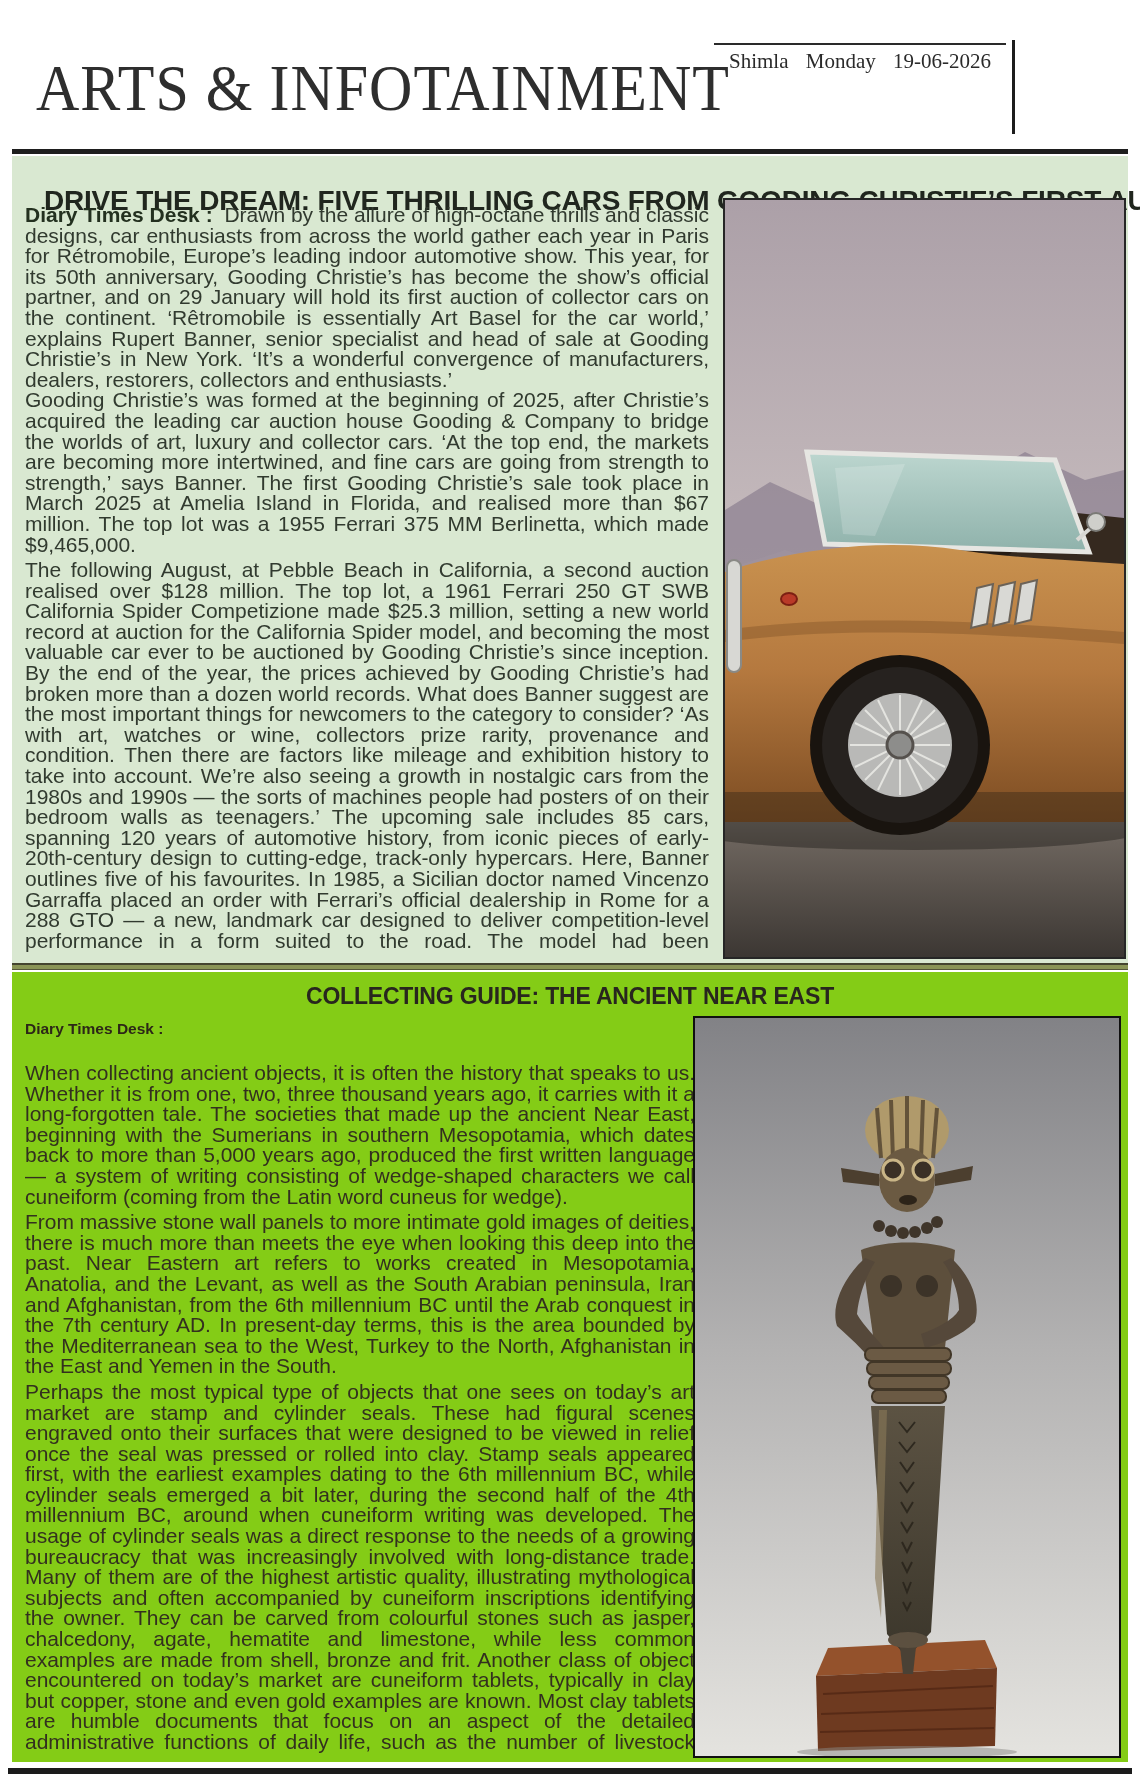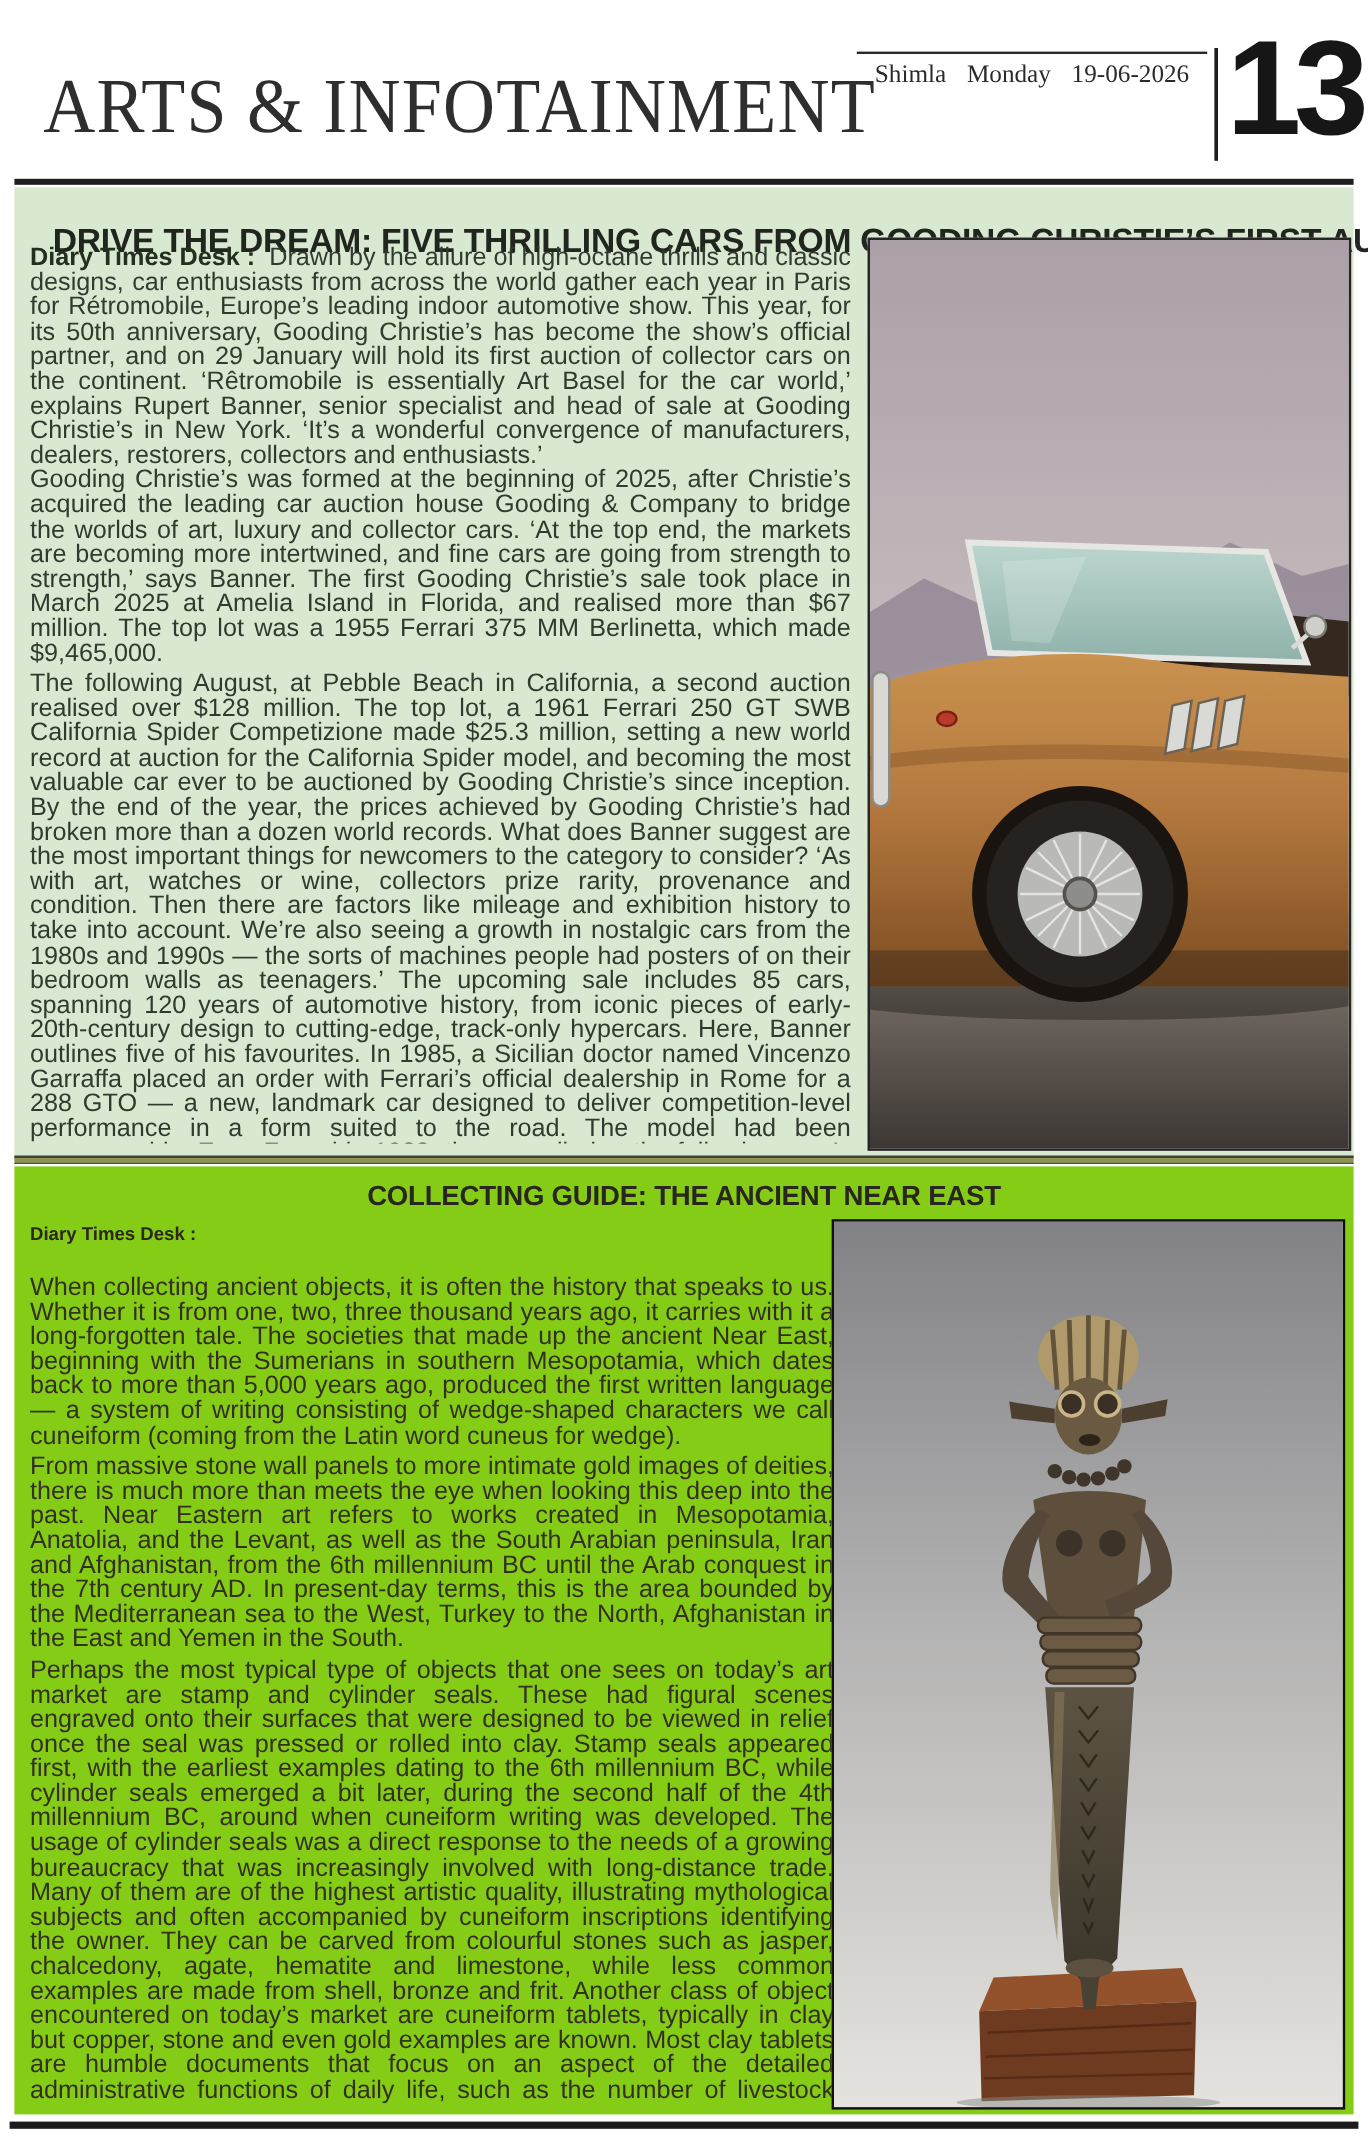--- a/index.html
+++ b/index.html
@@ -55,21 +55,20 @@
 
 <div class="page">
 
   <div class="section-title">ARTS &amp; INFOTAINMENT</div>
 
   <div class="mast">
     <div class="mast-rule"></div>
     <div class="dateline">Shimla  Monday  19-06-2026</div>
   </div>
   <div class="mast-divider"></div>
-  <div class="page-number">13</div>
 
   <div class="top-rule"></div>
 
   <div class="panel panel-green">
     <div class="headline headline-1">DRIVE THE DREAM: FIVE THRILLING CARS FROM GOODING CHRISTIE’S FIRST AUCTION IN EUROPE</div>
 
     <div class="body-copy copy-a1">
       <p><span class="byline">Diary Times Desk :</span>&nbsp;&nbsp;<span>Drawn by the allure of high-octane thrills and classic designs, car enthusiasts from across the world gather each year in Paris for Rétromobile, Europe’s leading indoor automotive show. This year, for its 50th anniversary, Gooding Christie’s has become the show’s official partner, and on 29 January will hold its first auction of collector cars on the continent. ‘Rêtromobile is essentially Art Basel for the car world,’ explains Rupert Banner, senior specialist and head of sale at Gooding Christie’s in New York. ‘It’s a wonderful convergence of manufacturers, dealers, restorers, collectors and enthusiasts.’</span></p>
       <p>Gooding Christie’s was formed at the beginning of 2025, after Christie’s acquired the leading car auction house Gooding &amp; Company to bridge the worlds of art, luxury and collector cars. ‘At the top end, the markets are becoming more intertwined, and fine cars are going from strength to strength,’ says Banner. The first Gooding Christie’s sale took place in March 2025 at Amelia Island in Florida, and realised more than $67 million. The top lot was a 1955 Ferrari 375 MM Berlinetta, which made $9,465,000.</p>
       <p class="gap">The following August, at Pebble Beach in California, a second auction realised over $128 million. The top lot, a 1961 Ferrari 250 GT SWB California Spider Competizione made $25.3 million, setting a new world record at auction for the California Spider model, and becoming the most valuable car ever to be auctioned by Gooding Christie’s since inception. By the end of the year, the prices achieved by Gooding Christie’s had broken more than a dozen world records. What does Banner suggest are the most important things for newcomers to the category to consider? ‘As with art, watches or wine, collectors prize rarity, provenance and condition. Then there are factors like mileage and exhibition history to take into account. We’re also seeing a growth in nostalgic cars from the 1980s and 1990s — the sorts of machines people had posters of on their bedroom walls as teenagers.’ The upcoming sale includes 85 cars, spanning 120 years of automotive history, from iconic pieces of early-20th-century design to cutting-edge, track-only hypercars. Here, Banner outlines five of his favourites. In 1985, a Sicilian doctor named Vincenzo Garraffa placed an order with Ferrari’s official dealership in Rome for a 288 GTO — a new, landmark car designed to deliver competition-level performance in a form suited to the road. The model had been announced by Enzo Ferrari in 1983, then unveiled at the following year’s Geneva Motor Show. Internally, it was the first Ferrari to feature a twin-turbo engine, which delivered previously unseen levels of exhilarating power. Externally, its appearance was radically aggressive: flared arches, aerodynamic ducting and a distinctive rear grille were sculpted from Kevlar and carbon fibre and styled by Pininfarina.</p>

